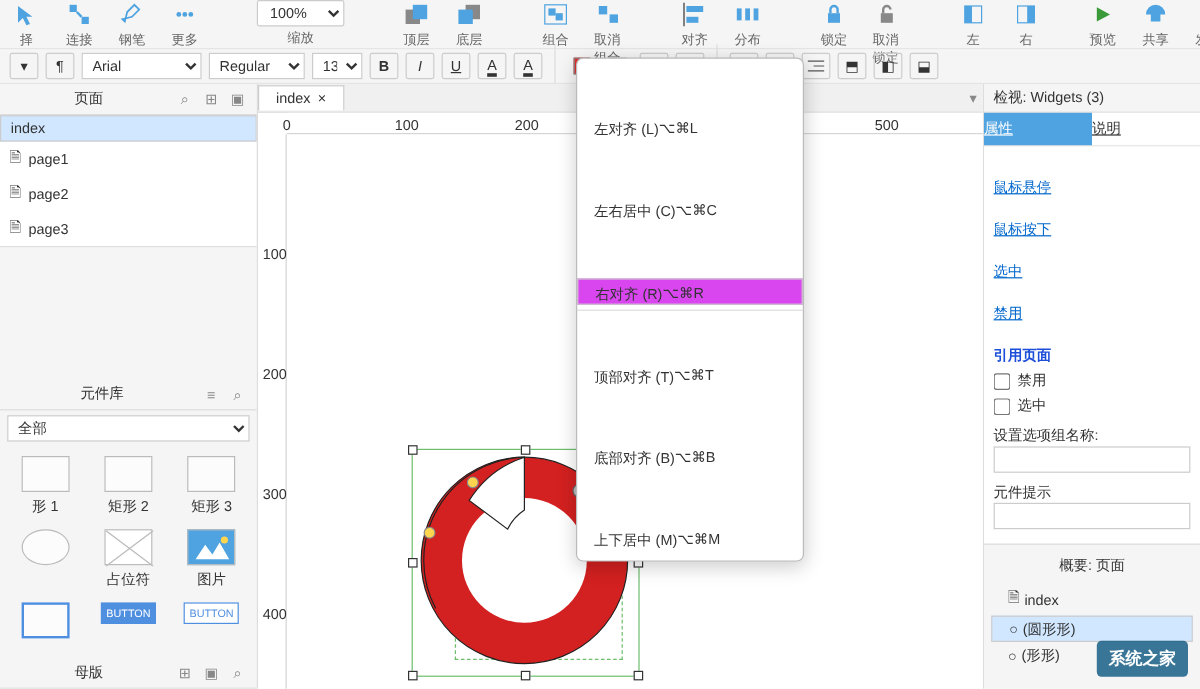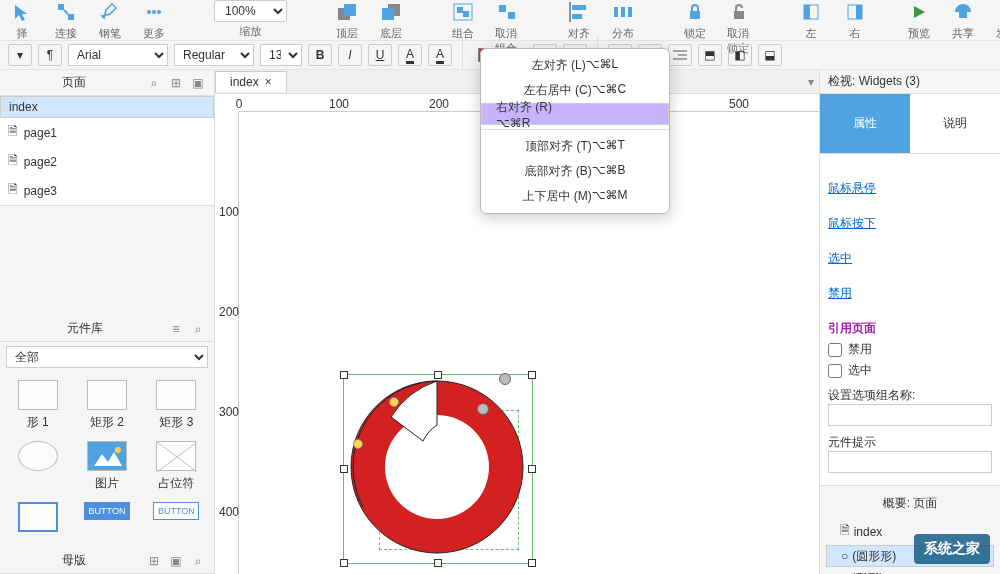--- a/index.html
+++ b/index.html
@@ -43,34 +43,34 @@
 .canvas{position:absolute;left:24px;right:0;top:42px;bottom:0;background:#fff;}
 .donut{position:absolute;left:108px;top:265px;width:180px;height:180px;}
 .selbox{position:absolute;border:1px solid #6bbd6b;}
 .selbox.dash{border:1px dashed #6bbd6b;}
 .hnd{position:absolute;width:8px;height:8px;background:#fff;border:1px solid #333;}
 .ydot{position:absolute;width:10px;height:10px;background:#ffd54f;border:1px solid #888;border-radius:50%;}
 .gdot{position:absolute;width:12px;height:12px;background:#bbb;border:1px solid #666;border-radius:50%;}
 .right{width:180px;background:#f5f5f5;display:flex;flex-direction:column;}
 .rtop{display:flex;justify-content:flex-start;align-items:center;padding:3px 8px;font-size:12px;border-bottom:1px solid #ddd;}
 .rtabs{display:flex;border-bottom:1px solid #ddd;}
-.rtab{flex:1;text-align:center;padding:21px 0;background:#fff;}
+.rtab{flex:1;padding:5px 0;background:#fff;text-decoration:underline;}
 .rtab.act{background:#4fa3e0;color:#fff;}
 .rpane{padding:8px;background:#fff;flex:0 0 auto;}
 .link{color:#0066cc;text-decoration:underline;margin:18px 0;display:block;}
 .cb{display:flex;align-items:center;gap:6px;margin:4px 0;}
 .cb input{width:14px;height:14px;}
 .field{margin:8px 0 4px 0;}
 .field input{width:100%;border:1px solid #ccc;padding:3px;}
 .outline{border-top:1px solid #ddd;padding:6px;}
 .outrow{padding:3px 2px 3px 14px;display:flex;align-items:center;gap:4px;}
 .outrow.sel{background:#d0e7ff;}
 .menu{position:absolute;left:480px;top:48px;width:190px;background:#fff;border:1px solid #bbb;border-radius:6px;box-shadow:0 4px 16px rgba(0,0,0,0.2);z-index:100;padding:4px 0;}
-.mi{display:flex;justify-content:center;padding:4px 14px;font-size:13px;}
-.mi.sel{background:#c4b5fd;color:#fff;flex-direction:column;}
+.mi{display:flex;justify-content:flex-start;padding:4px 14px;font-size:13px;margin-top:43px;}
+.mi.sel{background:#d946ef;color:#fff;}
 .msep{height:1px;background:#ddd;margin:4px 0;}
 .watermark{position:absolute;right:10px;bottom:10px;color:#fff;background:#0a5580cc;padding:6px 10px;border-radius:4px;font-size:14px;font-weight:bold;z-index:5;margin-left:24px;}
 svg{display:block;}
 </style>
 </head>
 <body>
 
 <div class="topbar">
   <div class="tool">
       <div class="ico">
@@ -341,38 +341,38 @@
             <div class="wshape"></div>
             <span>矩形 2</span>
           </div>
         <div class="wid">
             <div class="wshape"></div>
             <span>矩形 3</span>
           </div>
         <div class="wid">
             <div class="wshape" style="border-radius:50%"></div>
             <span></span>
+          </div>
+        <div class="wid">
+            <div class="wshape wph">
+              <svg width="40" height="30">
+                <line x1="0" y1="0" x2="40" y2="30" stroke="#bbb"></line>
+                <line x1="40" y1="0" x2="0" y2="30" stroke="#bbb"></line>
+              </svg>
+            </div>
+            <span>占位符</span>
           </div>
         <div class="wid">
             <div class="wshape wimg">
               <svg width="40" height="30">
                 <polygon points="6,24 14,12 20,20 26,10 34,24" fill="#fff"></polygon>
                 <circle cx="30" cy="8" r="3" fill="#ffd54f"></circle>
               </svg>
             </div>
             <span>图片</span>
-          </div>
-        <div class="wid">
-            <div class="wshape wph">
-              <svg width="40" height="30">
-                <line x1="0" y1="0" x2="40" y2="30" stroke="#bbb"></line>
-                <line x1="40" y1="0" x2="0" y2="30" stroke="#bbb"></line>
-              </svg>
-            </div>
-            <span>占位符</span>
           </div>
         <div class="wid">
             <div class="wshape" style="border:2px solid #4f8fe0"></div>
           </div>
         <div class="wid">
             <div class="btnw">BUTTON</div>
           </div>
         <div class="wid">
             <div class="btnw o">BUTTON</div>
           </div>
@@ -450,21 +450,21 @@
       </div>
     <div class="rtabs">
       <div class="rtab act">属性</div>
       <div class="rtab">说明</div>
     </div>
     <div class="rpane">
       <a class="link">鼠标悬停</a>
       <a class="link">鼠标按下</a>
       <a class="link">选中</a>
       <a class="link">禁用</a>
-      <div style="margin-top:10px;font-weight:bold;color:#a21caf">引用页面</div>
+      <div style="margin-top:10px;font-weight:bold;color:#1d4ed8">引用页面</div>
       <label class="cb">
           <input type="checkbox" style="">
           <span>禁用</span>
         </label>
       <label class="cb">
           <input type="checkbox" style="">
           <span>选中</span>
         </label>
       <div class="field"><div>设置选项组名称:</div><input type="text" style=""></div>
       <div class="field"><div>元件提示</div><input type="text" style=""></div>

